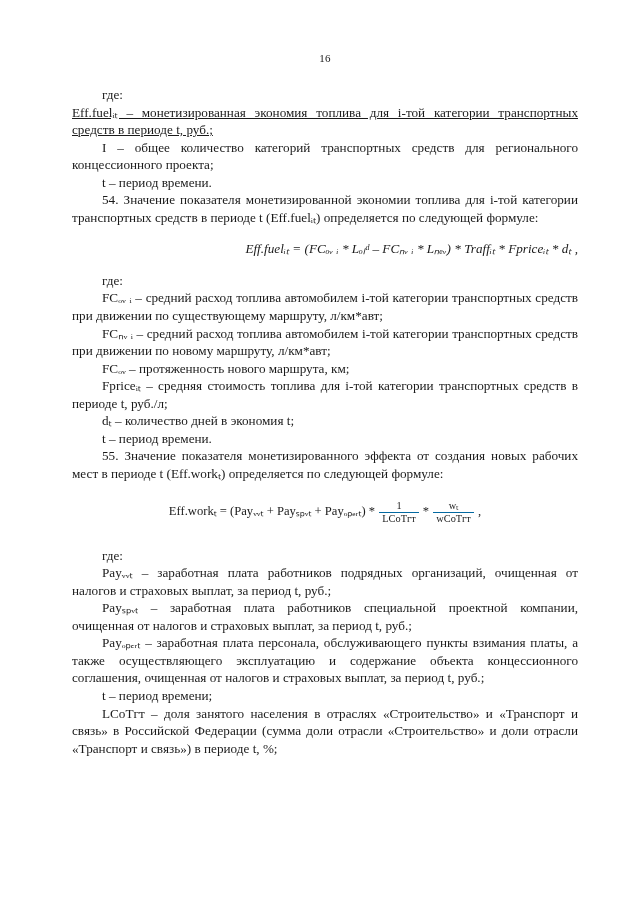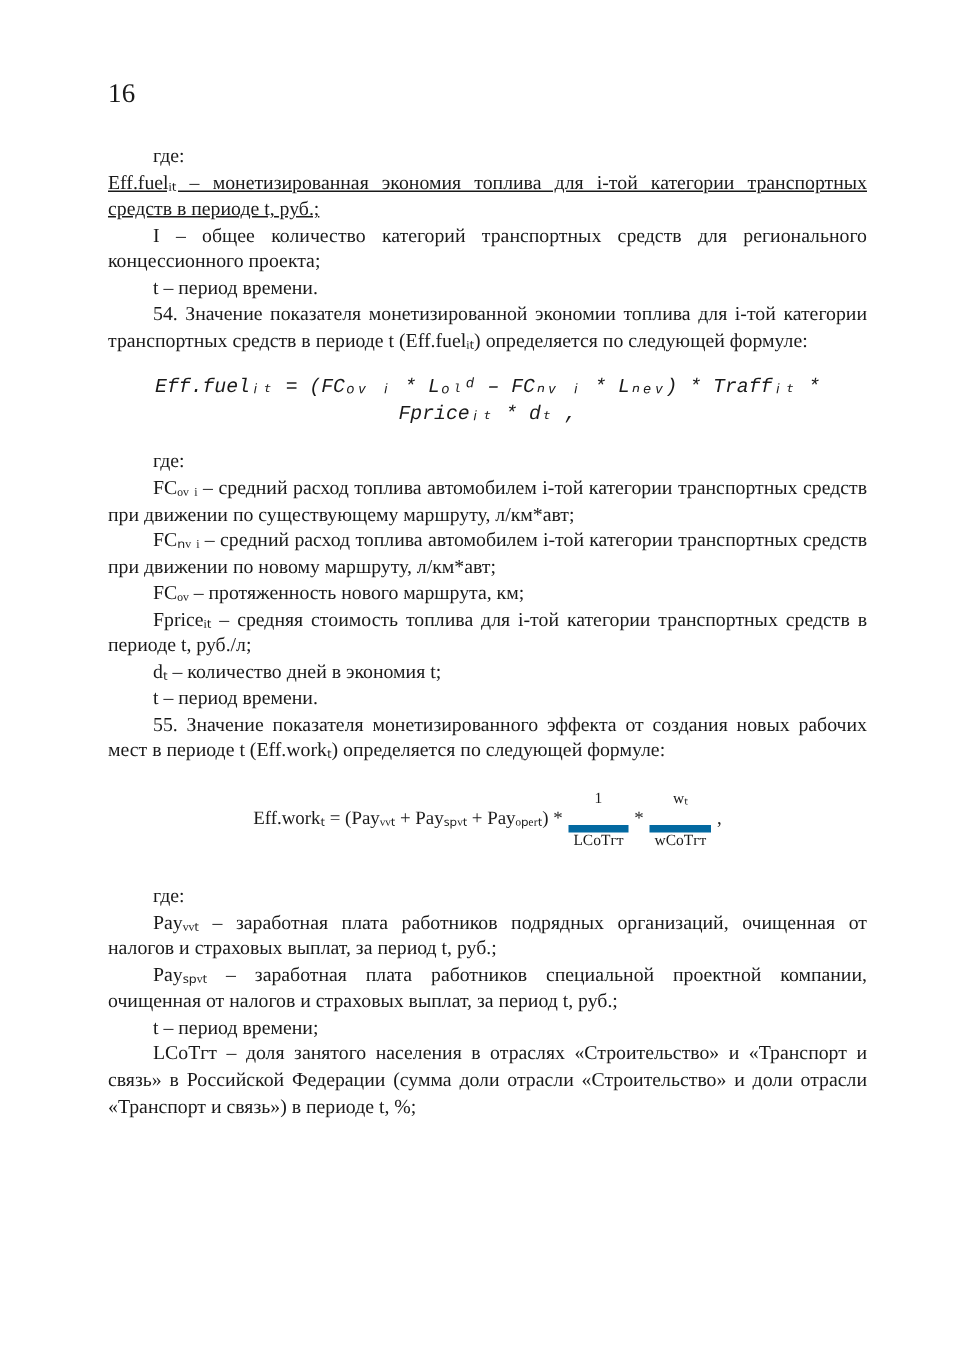--- a/index.html
+++ b/index.html
@@ -16,21 +16,22 @@
     overflow: hidden;
   }
   .page {
     position: relative;
     width: 640px;
     height: 905px;
     box-sizing: border-box;
     padding: 52px 62px 40px 72px;
   }
   .page-number {
-    font-size: 18px;
+    text-align: center;
+    font-size: 11px;
     margin-bottom: 22px;
     letter-spacing: 0.2px;
   }
   .body-text {
     font-size: 13.2px;
     line-height: 1.33;
     text-align: justify;
     text-justify: inter-word;
   }
   p {
@@ -38,48 +39,46 @@
     text-align: justify;
   }
   p.indent {
     text-indent: 30px;
   }
   p.noindent {
     text-indent: 0;
     text-decoration: underline;
   }
   .formula {
-    text-align: center;
+    text-align: right;
     font-style: italic;
     font-size: 13.2px;
     margin: 14px 0 14px 0;
-    font-family: Liberation Mono, monospace;
   }
   .formula-2 {
     text-align: center;
     font-size: 12.6px;
     margin: 18px 0 22px 0;
   }
   .frac {
     display: inline-block;
     vertical-align: middle;
     text-align: center;
     font-size: 0.82em;
     line-height: 1.12;
     margin: 0 1px;
   }
   .frac .num {
     display: block;
     padding: 0 3px;
   }
   .frac .den {
     display: block;
-    border-top: 5px solid #0369a1;
+    border-top: 1px solid #0369a1;
     padding: 0 3px;
-    margin-top: 11px;
   }
   .nowrap { white-space: nowrap; }
 </style>
 </head>
 <body>
 
 <div class="page">
 
   <div class="page-number">16</div>
 
@@ -117,17 +116,18 @@
           <span class="num">wₜ</span>
           <span class="den">wСоТгт</span>
         </span>
         <span>,</span>
       </span>
     </div>
 
     <p class="indent">где:</p>
     <p class="indent">Payᵥᵥₜ – заработная плата работников подрядных организаций, очищенная от налогов и страховых выплат, за период t, руб.;</p>
     <p class="indent">Payₛₚᵥₜ – заработная плата работников специальной проектной компании, очищенная от налогов и страховых выплат, за период t, руб.;</p>
+    <p class="indent">Payₒₚₑᵣₜ – заработная плата персонала, обслуживающего пункты взимания платы, а также осуществляющего эксплуатацию и содержание объекта концессионного соглашения, очищенная от налогов и страховых выплат, за период t, руб.;</p>
     <p class="indent">t – период времени;</p>
     <p class="indent">LСоТгт – доля занятого населения в отраслях «Строительство» и «Транспорт и связь» в Российской Федерации (сумма доли отрасли «Строительство» и доли отрасли «Транспорт и связь») в периоде t, %;</p>
 
   </div>
 </div>
 
 </body></html>

